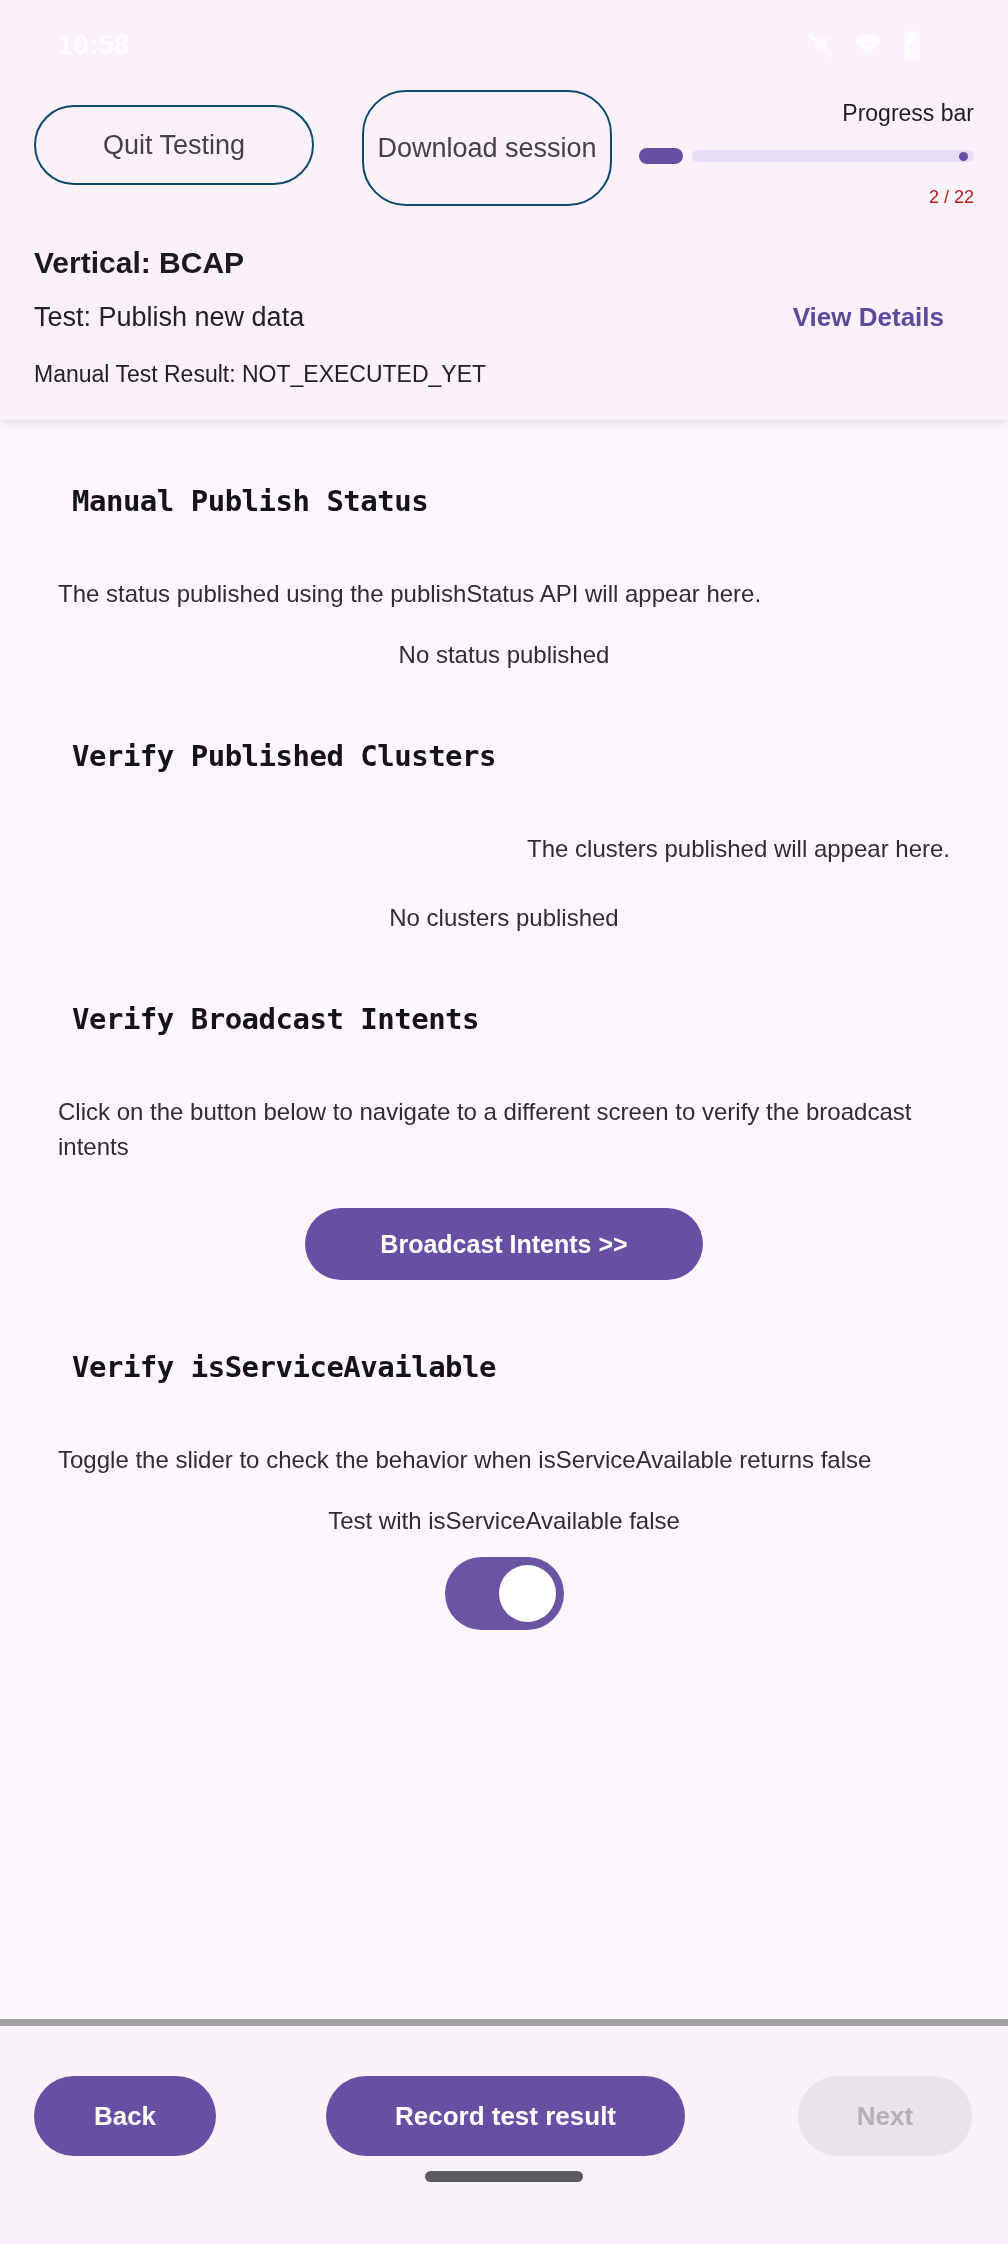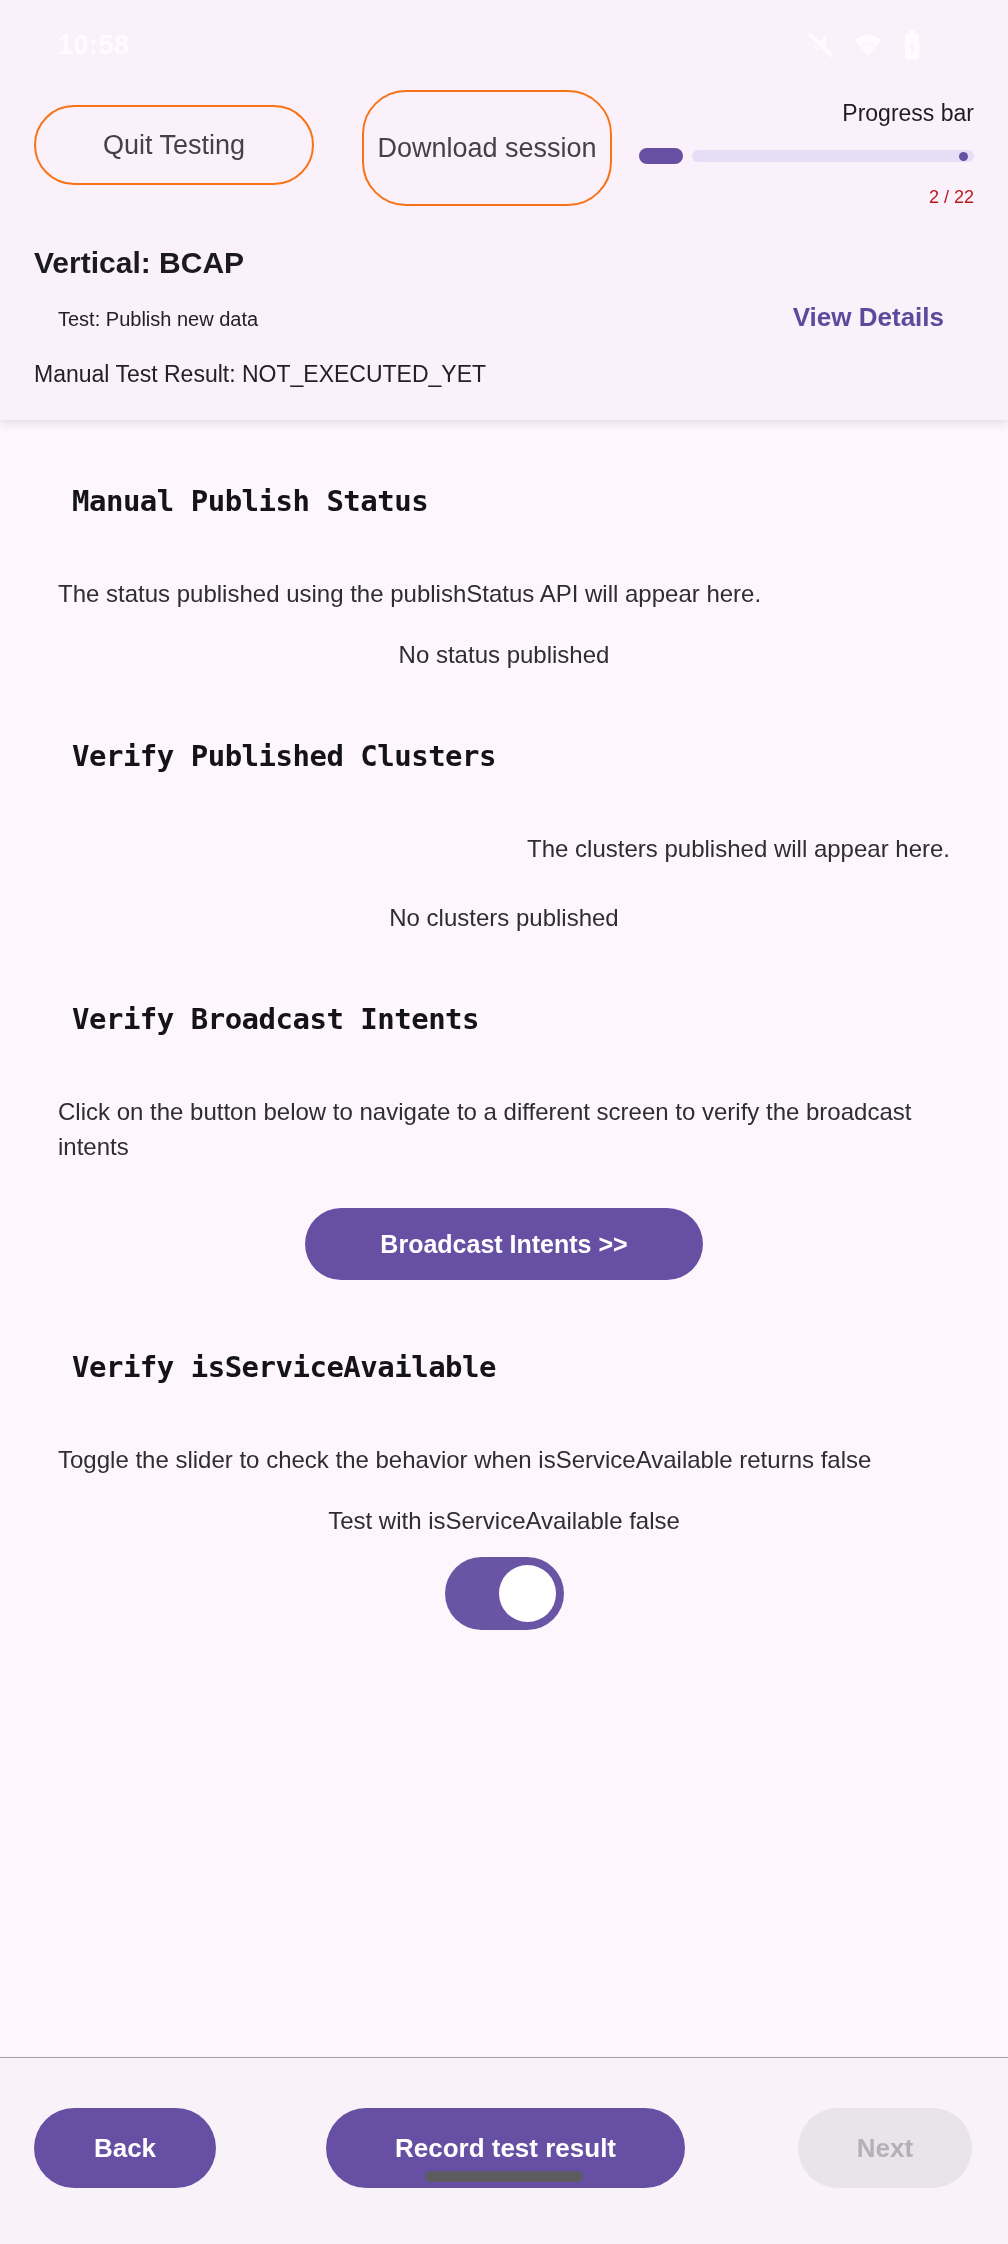--- a/index.html
+++ b/index.html
@@ -13,38 +13,38 @@
   .app-header {
     background: #fbf1fa; padding: 0 34px; position: relative; z-index: 2;
     box-shadow: 0 3px 9px rgba(70, 50, 80, 0.14);
   }
   .status-bar { height: 90px; display: flex; align-items: center; }
   .status-time { color: #fffbff; font-size: 27px; font-weight: 600; margin-left: 24px; letter-spacing: 0.5px; }
   .status-icons { margin-left: auto; margin-right: 50px; display: flex; align-items: center; gap: 16px; }
   .status-icons svg { display: block; }
   .toolbar { display: flex; align-items: flex-start; }
   .btn-outlined {
-    background: transparent; border: 2px solid #f97316; border-radius: 44px;
+    background: transparent; border: 2px solid #0c4a6e; border-radius: 44px;
     color: #454149; font-family: inherit; font-size: 27px; font-weight: 500;
     display: flex; align-items: center; justify-content: center; text-align: center;
     line-height: 35px; cursor: pointer;
   }
   .btn-quit { width: 280px; height: 80px; margin-top: 15px; }
   .btn-download { width: 250px; height: 116px; margin-left: 48px; margin-top: 0; }
   .progress-group { margin-left: auto; width: 335px; display: flex; flex-direction: column; align-items: flex-end; padding-top: 10px; gap: 9px; }
   .progress-label { color: #201c24; font-size: 23px; }
   .progress-bar { width: 100%; height: 16px; margin-top: 12px; display: flex; align-items: center; }
   .progress-fill { width: 44px; height: 16px; border-radius: 8px; background: #6750a4; }
   .progress-track { flex: 1; height: 12px; margin-left: 9px; border-radius: 6px; background: #e6def7; position: relative; }
   .progress-dot { position: absolute; right: 6px; top: 1.5px; width: 9px; height: 9px; border-radius: 50%; background: #6750a4; }
   .progress-counter { color: #b91c1c; font-size: 18px; margin-top: 14px; }
   .test-info { padding-bottom: 32px; }
   .vertical-title { margin-top: 38px; font-size: 30px; font-weight: 700; color: #1b1b1f; }
   .test-row { display: flex; align-items: baseline; margin-top: 22px; }
-  .test-name { font-size: 20px; color: #232026; margin-left: 24px; }
+  .test-name { font-size: 27px; color: #232026; }
   .view-details { margin-left: auto; margin-right: 30px; font-size: 26px; font-weight: 700; color: #5d4a9c; cursor: pointer; }
   .manual-result { margin-top: 28px; font-size: 23px; color: #232026; }
   
   .content { flex: 1; padding: 0 58px; background: #fdf7fd; }
   .section-heading {
     font-family: "DejaVu Sans Mono", "Liberation Mono", monospace;
     font-weight: 700; font-size: 29px; color: #141318; margin-left: 14px; letter-spacing: -0.5px;
   }
   .mt-1 { margin-top: 64px; } .mt-2 { margin-top: 70px; }
   .para { font-size: 24px; line-height: 35px; color: #2f2c33; margin-top: 58px; }
@@ -57,21 +57,21 @@
     font-size: 25px; font-weight: 700; cursor: pointer;
   }
   .toggle-label { font-size: 24px; color: #2f2c33; text-align: center; margin-top: 30px; }
   .switch {
     display: block; margin: 22px auto 0; width: 119px; height: 73px;
     border-radius: 37px; background: #6a55a5; position: relative; border: none; cursor: pointer;
   }
   .switch-thumb { position: absolute; top: 8px; right: 8px; width: 57px; height: 57px; border-radius: 50%; background: #ffffff; }
   
   .bottom-bar {
-    height: 187px; background: #f9f2f9; border-top: 1px solid #a3a3a3; position: relative; z-index: 2;
+    height: 225px; background: #f9f2f9; border-top: 7px solid #a3a3a3; position: relative; z-index: 2;
   }
   .bottom-actions { display: flex; align-items: center; padding: 50px 36px 0 34px; }
   .btn-pill {
     height: 80px; border: none; border-radius: 40px; background: #6750a4; color: #ffffff;
     font-family: inherit; font-size: 26px; font-weight: 700; cursor: pointer;
   }
   .btn-back { width: 182px; }
   .btn-record { width: 359px; margin-left: 110px; }
   .btn-next { width: 174px; margin-left: auto; background: #e8e4e9; color: #b4b0b8; cursor: default; font-weight: 600; }
   .gesture-bar {

